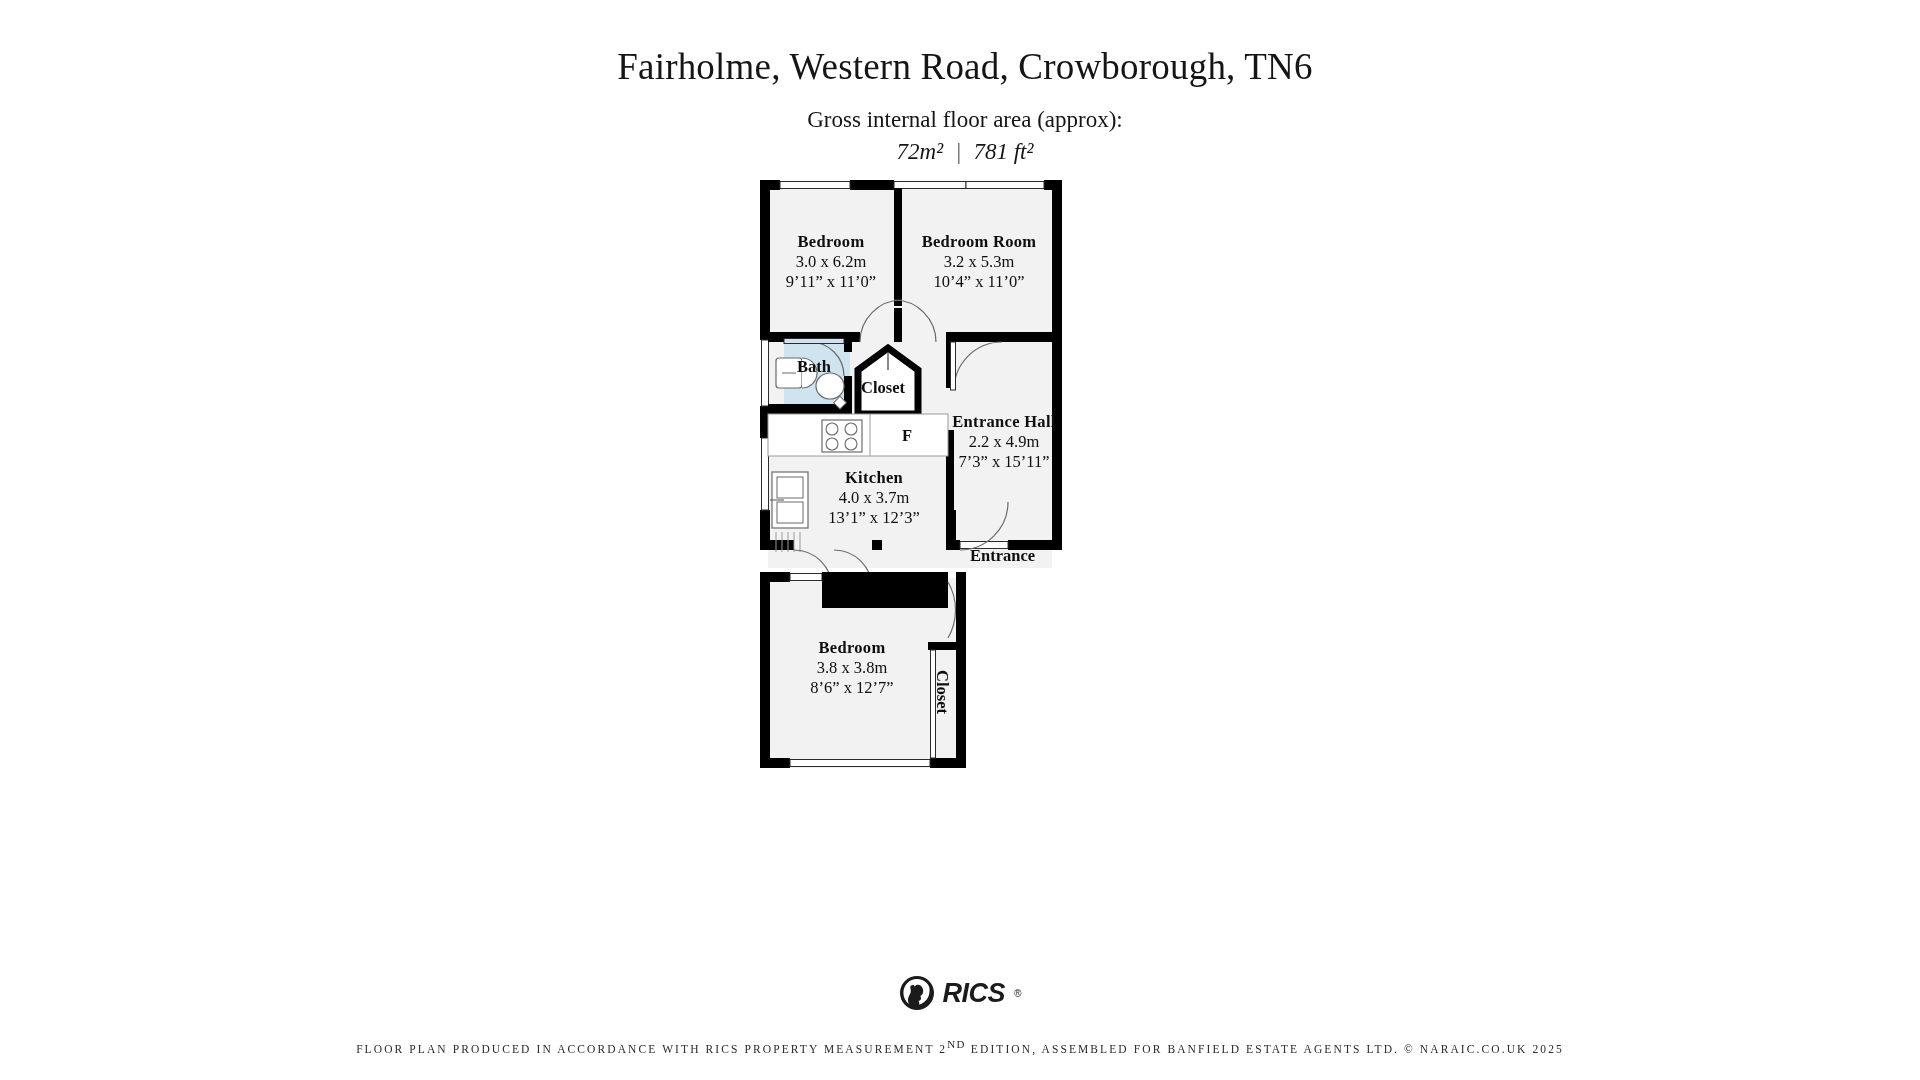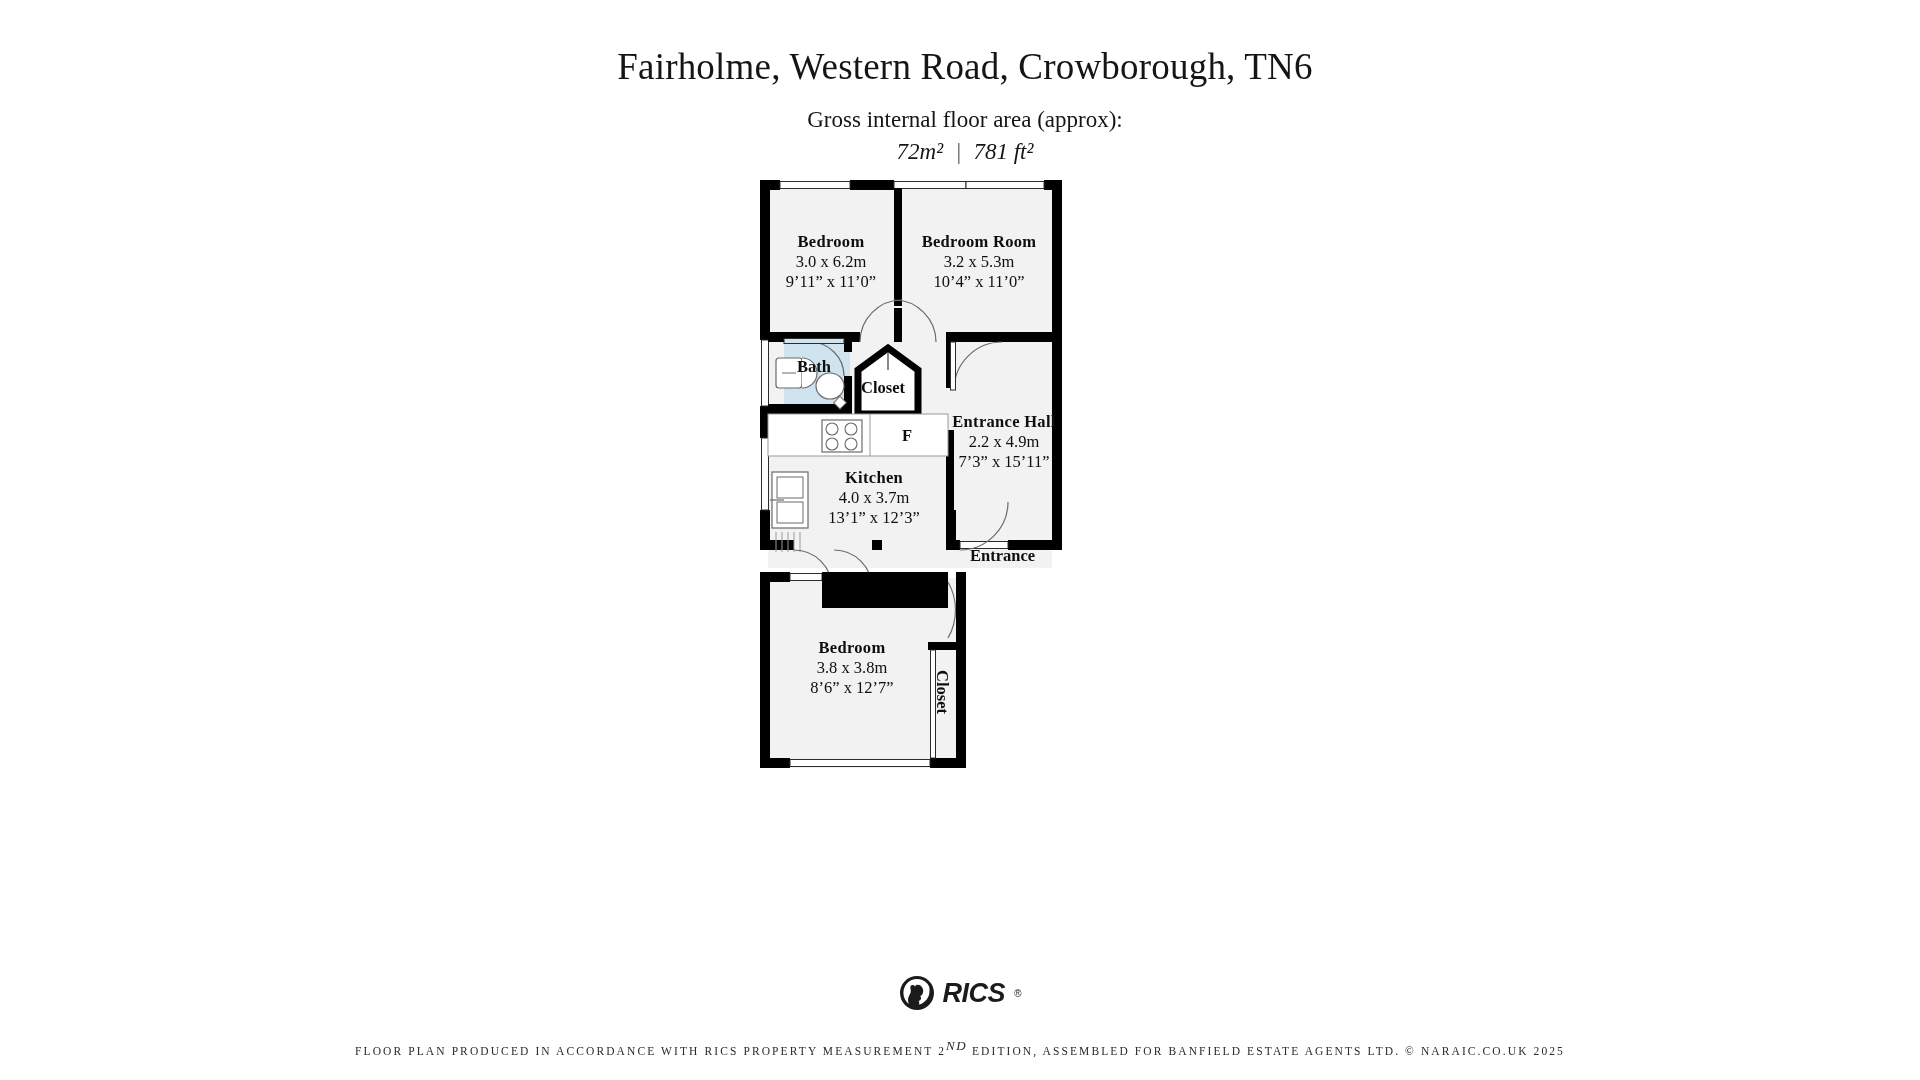--- a/index.html
+++ b/index.html
@@ -136,23 +136,22 @@
     left: 0;
     top: 1038px;
     width: 1920px;
     text-align: center;
     font-size: 11.5px;
     letter-spacing: 2.1px;
     color: #2a2a2a;
     font-family: "Liberation Serif", "DejaVu Serif", serif;
   }
   .footer sup {
-    font-size: 13px;
+    font-size: 11px;
     letter-spacing: 1.4px;
-    font-style: italic;
   }
 </style>
 </head>
 <body>
 
 <div id="page">
 
   <div class="header">
     <div class="plan-title">Fairholme, Western Road, Crowborough, TN6</div>
     <div class="area-caption">Gross internal floor area (approx):</div>

